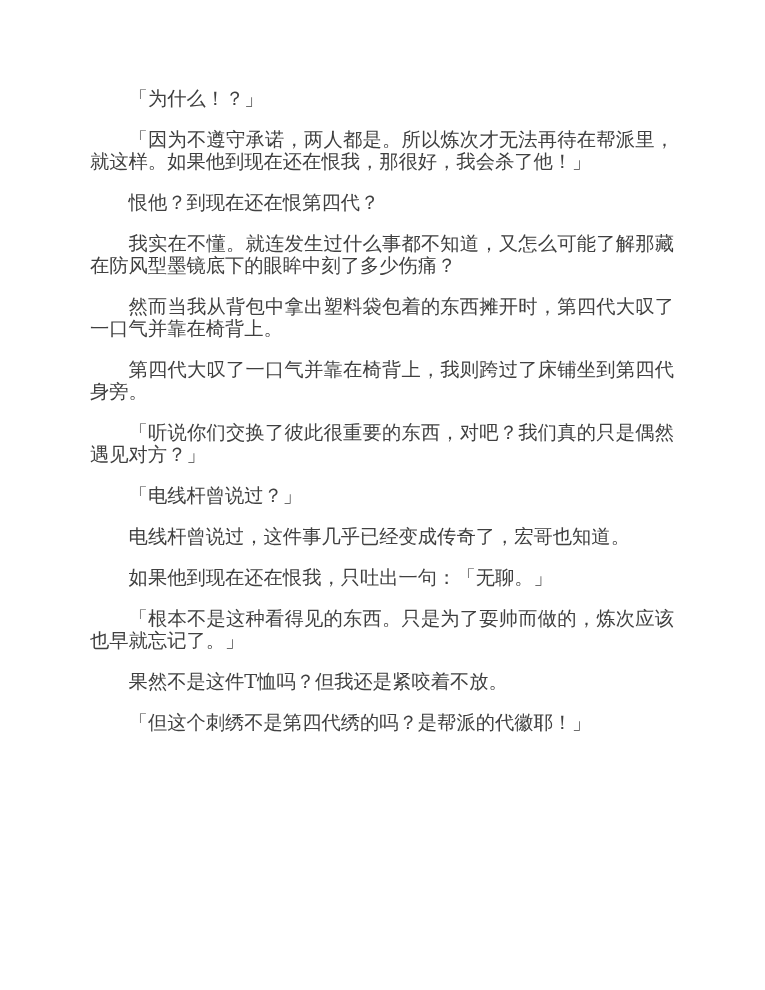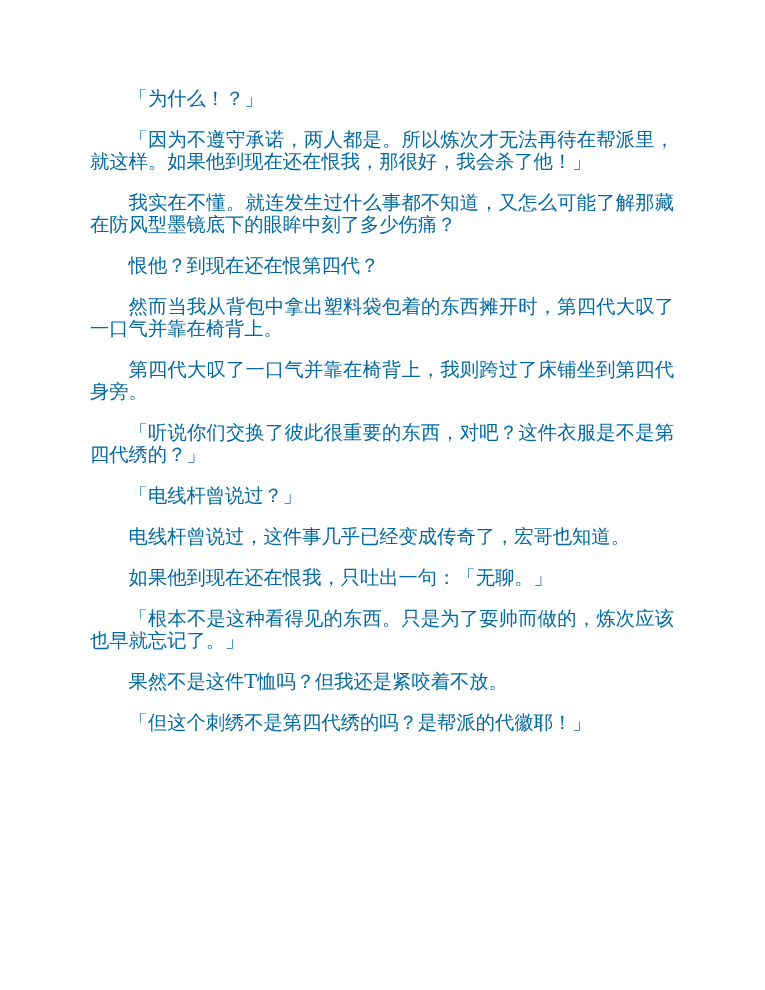--- a/index.html
+++ b/index.html
@@ -5,39 +5,39 @@
   html, body { margin: 0; padding: 0; background: #ffffff; }
   body { width: 765px; height: 990px; overflow: hidden; position: relative; }
   .page {
     position: absolute;
     left: 90px;
     top: 88px;
     width: 584px;
     font-family: "DejaVu Serif", "Liberation Serif", serif;
     font-size: 19.3px;
     line-height: 22px;
-    color: #0369a1;
+    color: #404040;
   }
   .page p {
     margin: 0 0 19px 0;
     text-indent: 2em;
     text-align: justify;
     letter-spacing: 0;
   }
 </style>
 </head>
 <body>
 
 <div class="page">
   <p>「为什么！？」</p>
   <p>「因为不遵守承诺，两人都是。所以炼次才无法再待在帮派里，就这样。如果他到现在还在恨我，那很好，我会杀了他！」</p>
+  <p>恨他？到现在还在恨第四代？</p>
   <p>我实在不懂。就连发生过什么事都不知道，又怎么可能了解那藏在防风型墨镜底下的眼眸中刻了多少伤痛？</p>
-  <p>恨他？到现在还在恨第四代？</p>
   <p>然而当我从背包中拿出塑料袋包着的东西摊开时，第四代大叹了一口气并靠在椅背上。</p>
   <p>第四代大叹了一口气并靠在椅背上，我则跨过了床铺坐到第四代身旁。</p>
-  <p>「听说你们交换了彼此很重要的东西，对吧？这件衣服是不是第四代绣的？」</p>
+  <p>「听说你们交换了彼此很重要的东西，对吧？我们真的只是偶然遇见对方？」</p>
   <p>「电线杆曾说过？」</p>
   <p>电线杆曾说过，这件事几乎已经变成传奇了，宏哥也知道。</p>
   <p>如果他到现在还在恨我，只吐出一句：「无聊。」</p>
   <p>「根本不是这种看得见的东西。只是为了耍帅而做的，炼次应该也早就忘记了。」</p>
   <p>果然不是这件T恤吗？但我还是紧咬着不放。</p>
   <p>「但这个刺绣不是第四代绣的吗？是帮派的代徽耶！」</p>
 </div>
 
 </body></html>

